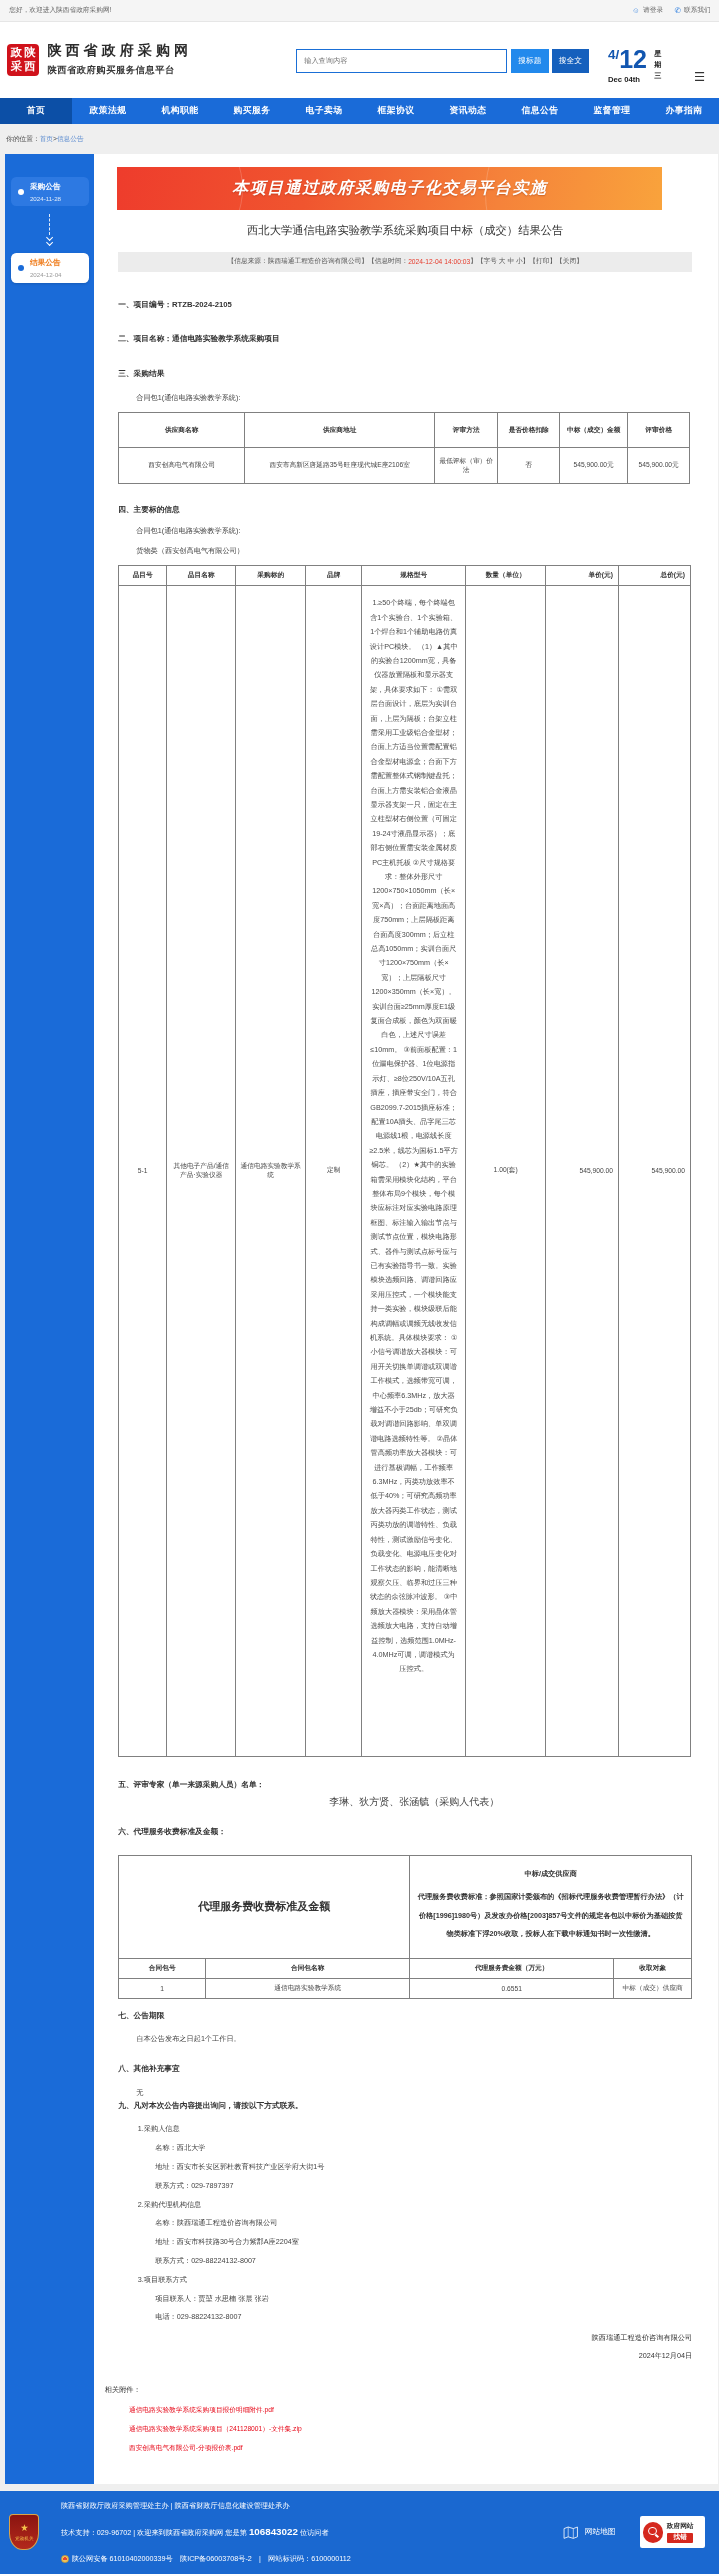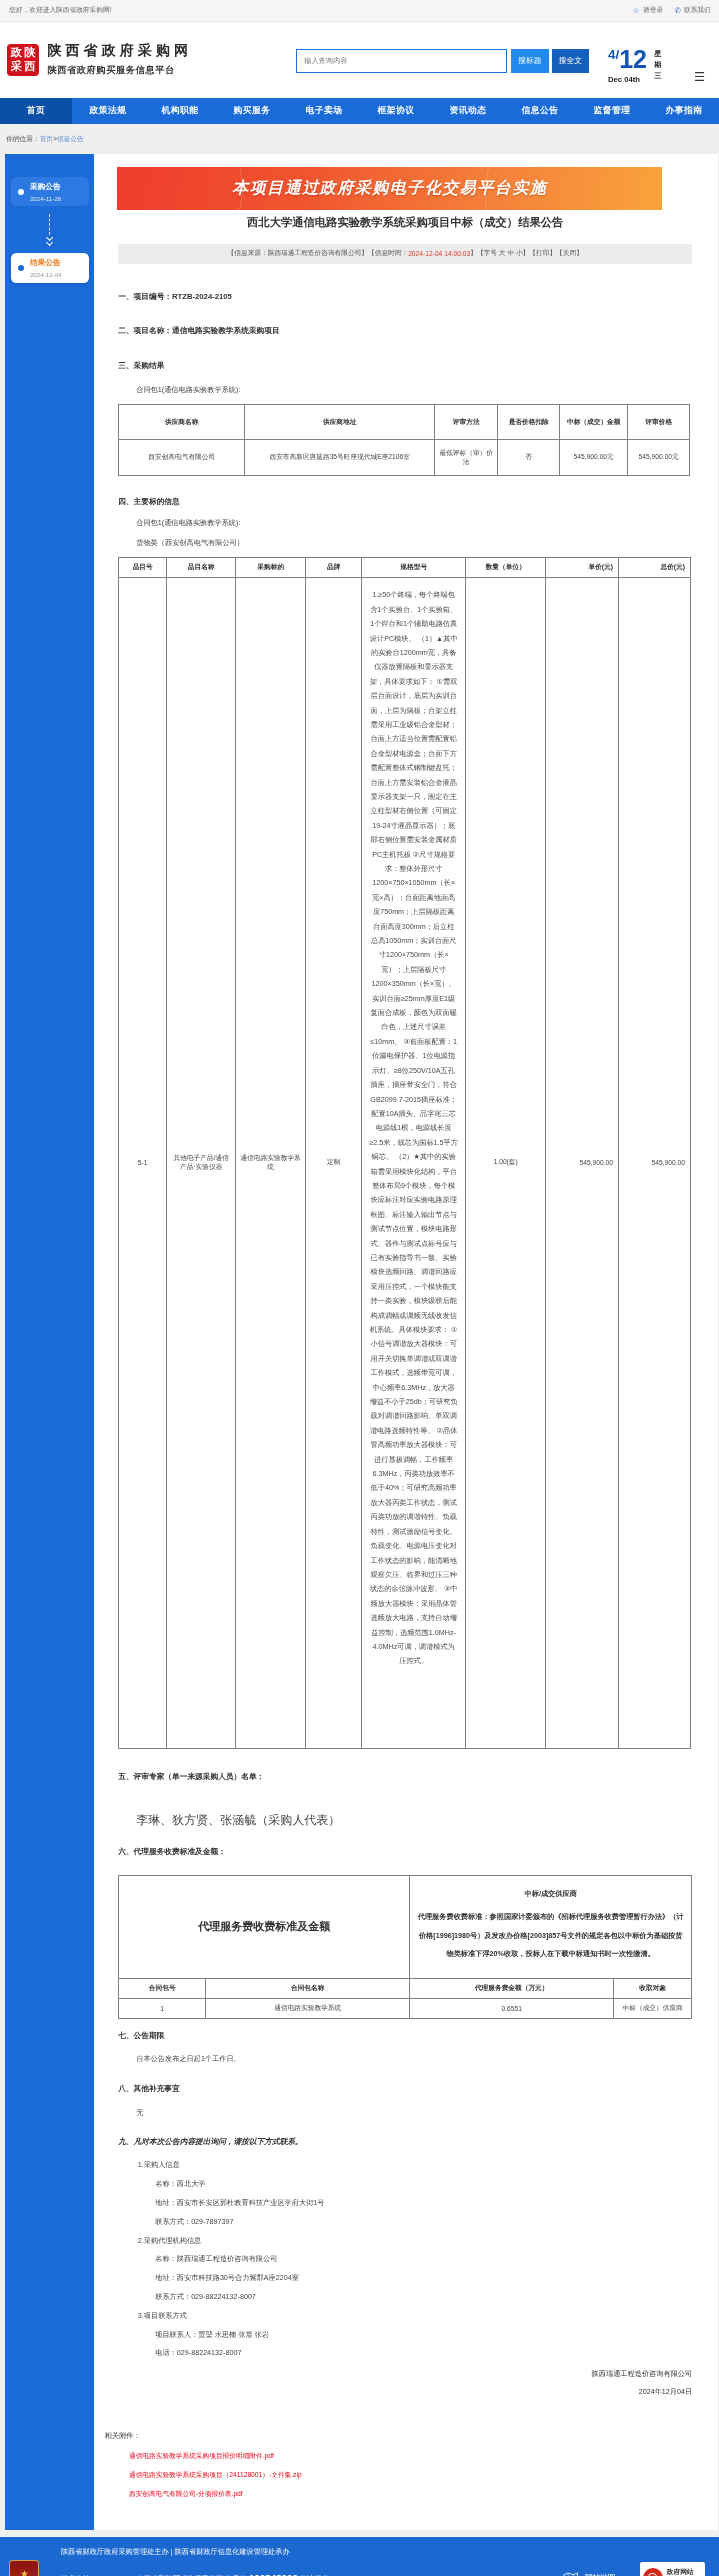--- a/index.html
+++ b/index.html
@@ -59,48 +59,48 @@
   .dash-line { width:0; height:20.6px; border-left:1px dashed rgba(255,255,255,.85); }
   .chev { width:5.2px; height:5.2px; border-right:1px solid #fff; border-bottom:1px solid #fff; transform:rotate(45deg); margin-top:-2.1px; }
 
   
   .content { flex:1; background:#fff; padding:12.4px 26px 31px 24px; }
   .banner { width:545px; height:43px; margin-left:-1px; background:linear-gradient(100deg,#ee3c2c 0%,#f0552f 35%,#f5823a 70%,#f9a33c 100%); display:flex; align-items:center; justify-content:center; position:relative; overflow:hidden; }
   .banner:before, .banner:after { content:""; position:absolute; border:1px solid rgba(255,255,255,.18); border-radius:50%; }
   .banner:before { width:155px; height:155px; left:-31px; top:-57px; }
   .banner:after { width:216px; height:216px; right:-41px; top:-82px; }
   .banner-text { color:#fff; font-size:16px; font-weight:bold; font-style:italic; letter-spacing:1.5px; text-shadow:0 1px 1.5px rgba(120,30,0,.35); z-index:1; }
-  .art-title { margin-top:5px; text-align:center; font-size:11.3px; font-weight:bold; color:#333; }
+  .art-title { margin-top:13px; text-align:center; font-size:11.3px; font-weight:normal; color:#333; }
   .meta-bar { margin-top:14.4px; background:#ececec; height:19.6px; display:flex; align-items:center; justify-content:center; font-size:6.7px; color:#555; }
   .meta-bar .time { color:#e6392a; }
   .meta-link { cursor:pointer; }
 
   .sec-h { margin-top:25px; font-size:7.7px; font-weight:bold; color:#333; }
   .sec-h.first { margin-top:28px; }
   .body-line { margin-top:14.4px; margin-left:18px; font-size:7.2px; color:#444; }
 
   table { border-collapse:collapse; table-layout:fixed; }
   .tbl { margin-top:9.3px; border-top:1px solid #555; border-bottom:1px solid #555; }
   .tbl th, .tbl td { border:0.5px solid #808080; font-size:6.7px; color:#444; text-align:center; vertical-align:middle; padding:5.2px 4.1px; }
   .tbl th { font-weight:bold; color:#333; }
   .t1 th { height:35px; }
   .t1 td { height:36px; }
   .spec-cell { vertical-align:top !important; padding:10.3px 7.2px !important; }
   .spec-inner { min-height:1149px; font-size:7.2px; line-height:14.4px; text-align:center; color:#4a4a4a; }
   .num-r { text-align:right !important; padding-right:5.2px !important; }
   .fee-left { height:103px; }
   .fee-right-title { font-size:7.2px; font-weight:bold; color:#333; margin-bottom:9.3px; }
   .fee-right-text { font-size:7.2px; line-height:18.5px; text-align:center; color:#333; font-weight:bold; }
-  .experts-line { margin-top:30px; margin-left:18px; font-size:12px; color:#444; }
+  .experts-line { margin-top:5px; margin-left:18px; font-size:10px; color:#444;text-align:center; }
 
   .contact-group-title { margin-top:13px; margin-left:19.6px; font-size:7.2px; color:#444; }
   .contact-line { margin-top:8.8px; margin-left:37px; font-size:7.2px; color:#444; }
   .signoff { margin-top:10.3px; text-align:right; font-size:7.2px; color:#333; }
   .signoff .so-date { margin-top:8.8px; }
-  .attach-label { margin-top:34px; font-size:7.2px; color:#333; margin-left:-13.4px; }
+  .attach-label { margin-top:24px; font-size:7.2px; color:#333; margin-left:-13.4px; }
   .attach-file { margin-top:10.3px; font-size:6.7px; color:#e60012; cursor:pointer; margin-left:10.8px; }
 
   
   .footer { height:83px; background:#1a68d0; display:flex; align-items:center; padding:0 15.5px 0 9.3px; color:#fff; }
   .gov-shield { width:30px; height:36px; background:linear-gradient(#8a1410,#b3291c); border:1px solid #d9a44a; border-radius:4.1px 4.1px 46% 46%; display:flex; flex-direction:column; align-items:center; justify-content:center; flex-shrink:0; }
   .gov-shield .star { color:#f3c24a; font-size:9.3px; line-height:1; }
   .gov-shield .g-txt { color:#f3c24a; font-size:4.6px; margin-top:2.1px; white-space:nowrap; }
   .foot-text { margin-left:21.6px; font-size:7.2px; line-height:1; }
   .foot-text .fl { margin-top:0; }
   .foot-text .fl + .fl { margin-top:18px; }
@@ -329,21 +329,21 @@
         </tr>
       </tbody>
         </table>
 
       <div class="sec-h" style="margin-top:12px;">七、公告期限</div>
       <div class="body-line" style="margin-top:13px;">自本公告发布之日起1个工作日。</div>
 
       <div class="sec-h" style="margin-top:19.6px;">八、其他补充事宜</div>
       <div class="body-line" style="margin-top:14.4px;">无</div>
 
-      <div class="sec-h" style="margin-top:19px;font-style:italic;">九、凡对本次公告内容提出询问，请按以下方式联系。</div>
+      <div class="sec-h" style="margin-top:3px;">九、凡对本次公告内容提出询问，请按以下方式联系。</div>
 
       <div class="contact-group-title">1.采购人信息</div>
       <div class="contact-line">名称：西北大学</div>
       <div class="contact-line">地址：西安市长安区郭杜教育科技产业区学府大街1号</div>
       <div class="contact-line">联系方式：029-7897397</div>
 
       <div class="contact-group-title" style="margin-top:8.8px;">2.采购代理机构信息</div>
       <div class="contact-line">名称：陕西瑞通工程造价咨询有限公司</div>
       <div class="contact-line">地址：西安市科技路30号合力紫郡A座2204室</div>
       <div class="contact-line">联系方式：029-88224132-8007</div>

